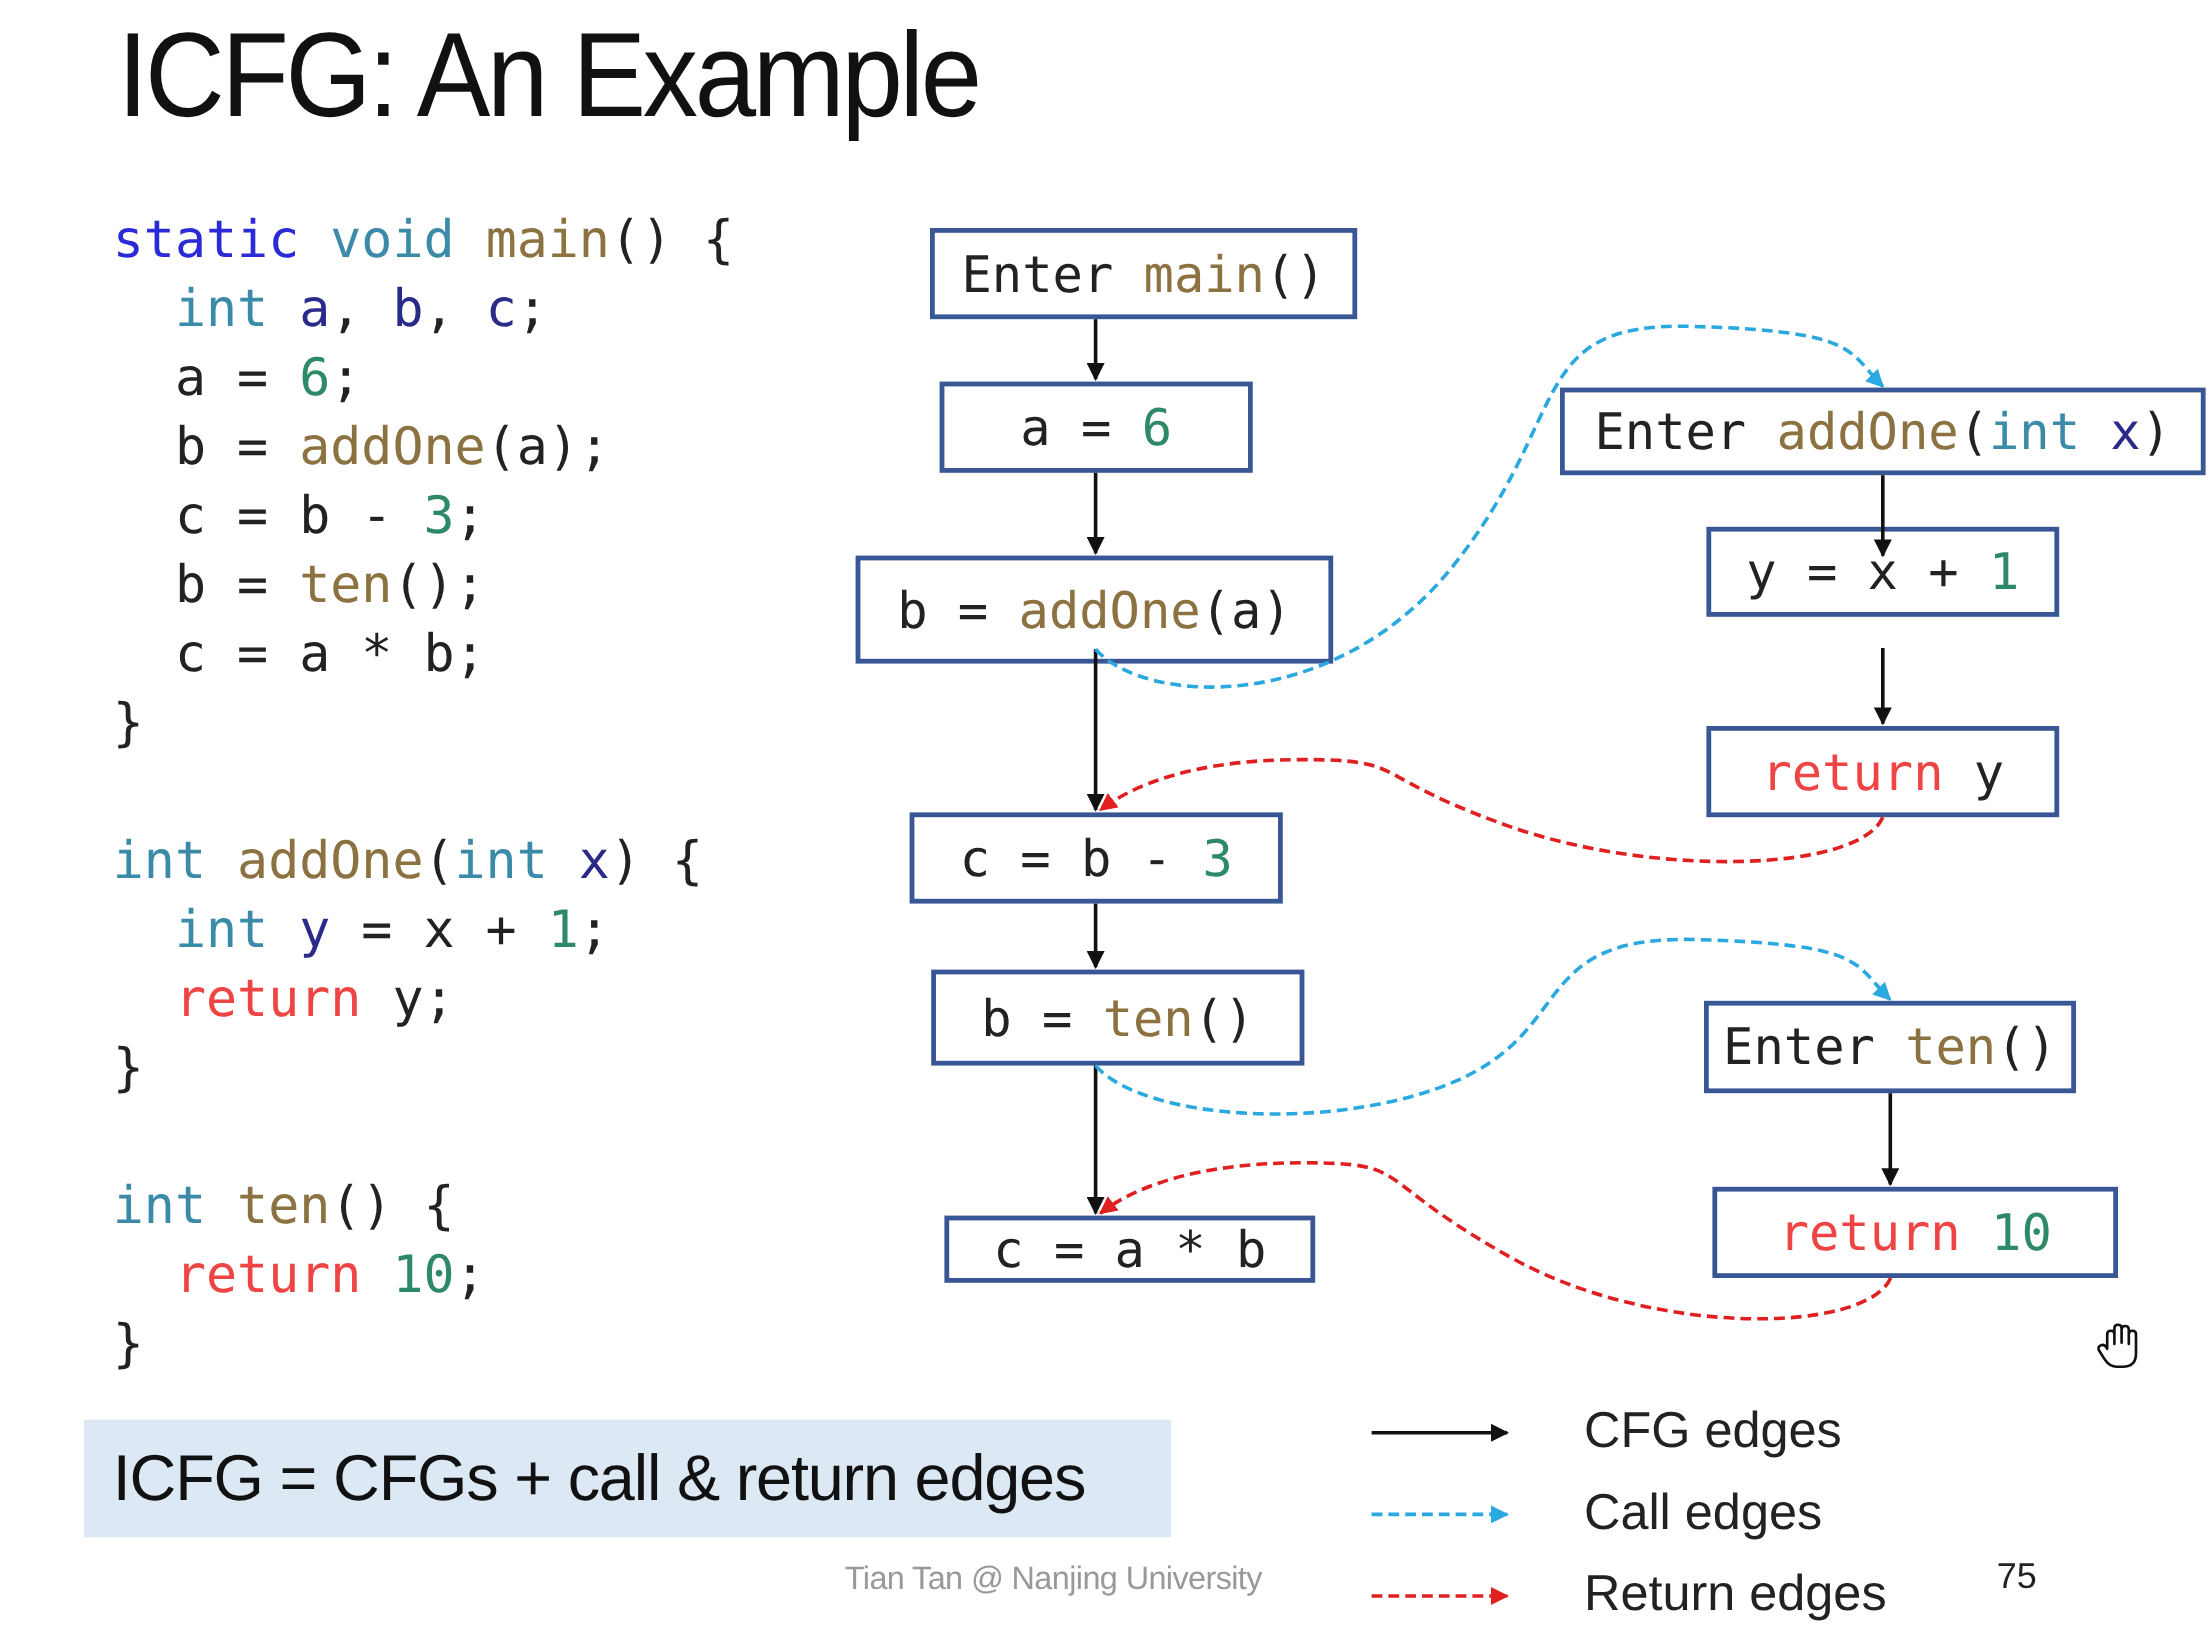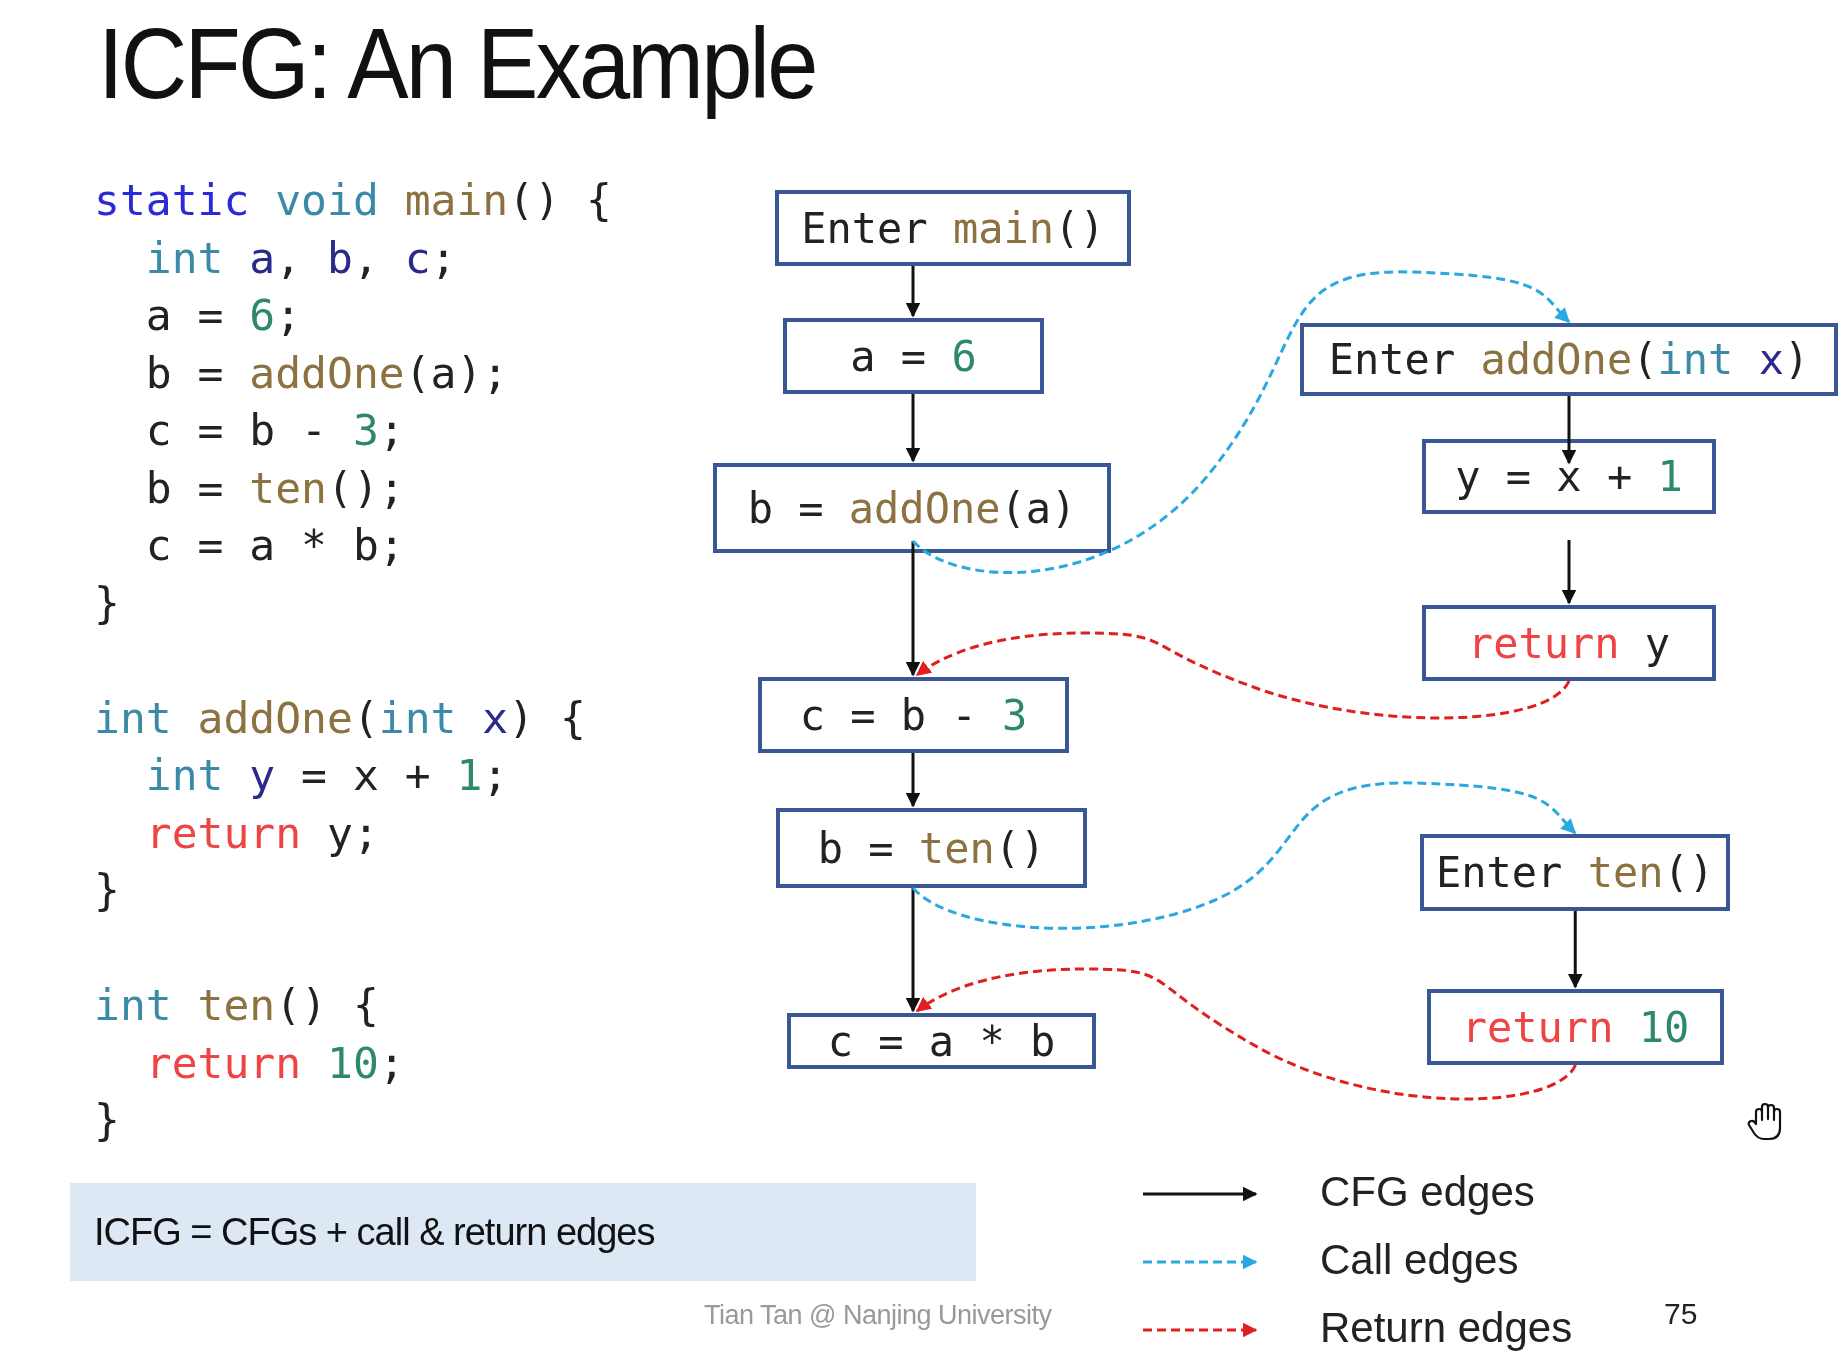--- a/index.html
+++ b/index.html
@@ -33,21 +33,21 @@
     font-family: "DejaVu Sans Mono", monospace; font-size: 42px;
     display: flex; align-items: center; justify-content: center;
     white-space: pre; color: #222;
   }
   svg.edges { position: absolute; left: 0; top: 0; pointer-events: none; }
 
   .summary {
     position: absolute; left: 70px; top: 1183px; width: 906px; height: 98px;
     background: #dde8f5; display: flex; align-items: center;
     box-sizing: border-box; padding-left: 24px;
-    font-family: "Liberation Sans", sans-serif; font-size: 38px; color: #111;
+    font-family: "Liberation Sans", sans-serif; font-size: 54px; color: #111;
     white-space: nowrap; letter-spacing: -1px;
   }
   .footer {
     position: absolute; left: 704px; top: 1300px;
     font-family: "Liberation Sans", sans-serif; font-size: 27px; color: #999;
     white-space: nowrap; letter-spacing: -0.5px;
   }
   .legend-label {
     position: absolute; left: 1320px;
     font-family: "Liberation Sans", sans-serif; font-size: 42px; color: #222;
@@ -69,21 +69,21 @@
 <div class="node" style="left:775px;top:190px;width:356px;height:76px;"><span><span class="tk-plain">Enter </span><span class="tk-fn">main</span><span class="tk-plain">()</span></span></div>
 <div class="node" style="left:783px;top:318px;width:261px;height:76px;"><span><span class="tk-plain">a = </span><span class="tk-num">6</span></span></div>
 <div class="node" style="left:713px;top:463px;width:398px;height:90px;text-align:center;"><span><span class="tk-plain">b = </span><span class="tk-fn">addOne</span><span class="tk-plain">(a)</span></span></div>
 <div class="node" style="left:758px;top:677px;width:311px;height:76px;"><span><span class="tk-plain">c = b - </span><span class="tk-num">3</span></span></div>
 <div class="node" style="left:776px;top:808px;width:311px;height:80px;"><span><span class="tk-plain">b = </span><span class="tk-fn">ten</span><span class="tk-plain">()</span></span></div>
 <div class="node" style="left:787px;top:1013px;width:309px;height:56px;"><span><span class="tk-plain">c = a * b</span></span></div>
 <div class="node" style="left:1300px;top:323px;width:538px;height:73px;"><span><span class="tk-plain">Enter </span><span class="tk-fn">addOne</span><span class="tk-plain">(</span><span class="tk-type">int</span><span class="tk-plain"> </span><span class="tk-decl">x</span><span class="tk-plain">)</span></span></div>
 <div class="node" style="left:1422px;top:439px;width:294px;height:75px;"><span><span class="tk-plain">y = x + </span><span class="tk-num">1</span></span></div>
 <div class="node" style="left:1422px;top:605px;width:294px;height:76px;"><span><span class="tk-ret">return</span><span class="tk-plain"> y</span></span></div>
 <div class="node" style="left:1420px;top:834px;width:310px;height:77px;"><span><span class="tk-plain">Enter </span><span class="tk-fn">ten</span><span class="tk-plain">()</span></span></div>
-<div class="node" style="left:1427px;top:989px;width:297px;height:76px;"><span><span class="tk-ret">return</span><span class="tk-plain"> </span><span class="tk-num">10</span></span></div>
+<div class="node" style="left:1427px;top:989px;width:338px;height:76px;"><span><span class="tk-ret">return</span><span class="tk-plain"> </span><span class="tk-num">10</span></span></div>
 
 <svg class="edges" id="edges-svg" width="1842" height="1362">
   <defs>
     <marker id="ah-cfg" viewBox="0 0 10 10" refX="9" refY="5" markerWidth="5" markerHeight="5" orient="auto-start-reverse">
       <path d="M0,0 L10,5 L0,10 z" fill="#111111"></path>
     </marker>
     <marker id="ah-call" viewBox="0 0 10 10" refX="9" refY="5" markerWidth="5" markerHeight="5" orient="auto-start-reverse">
       <path d="M0,0 L10,5 L0,10 z" fill="#2aa8e0"></path>
     </marker>
     <marker id="ah-return" viewBox="0 0 10 10" refX="9" refY="5" markerWidth="5" markerHeight="5" orient="auto-start-reverse">

